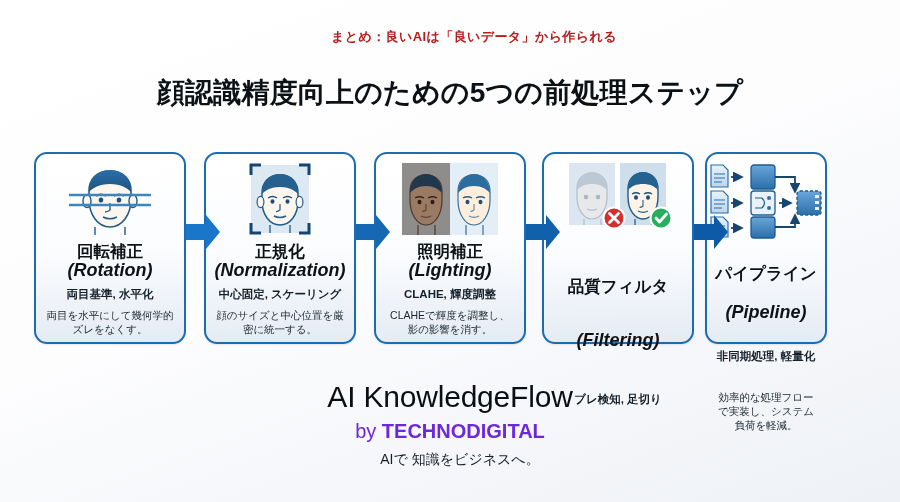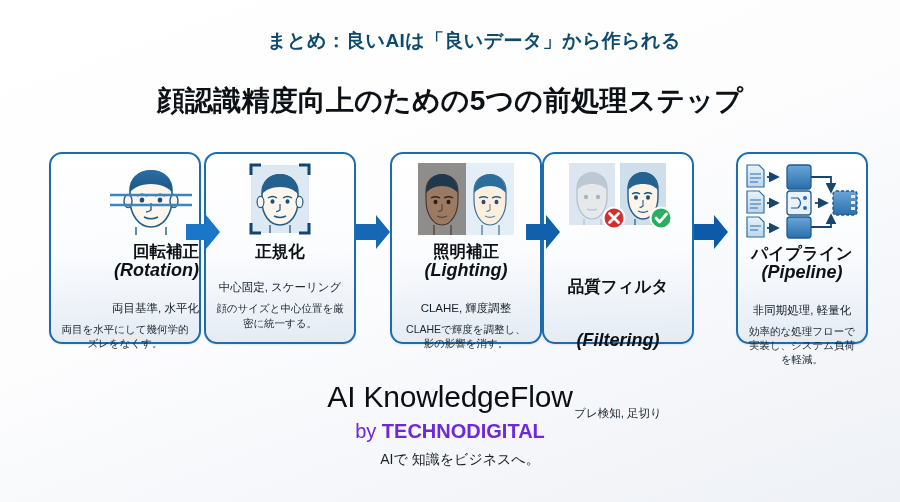--- a/index.html
+++ b/index.html
@@ -12,24 +12,24 @@
     overflow: hidden;
     background: linear-gradient(160deg, #ffffff 0%, #fdfdfe 45%, #eef1f6 100%);
     font-family: "Liberation Sans", "DejaVu Sans", sans-serif;
     color: #13191f;
     position: relative;
   }
 
   
   .subtitle {
     text-align: center;
-    font-size: 19px;
+    font-size: 13px;
     font-weight: bold;
     letter-spacing: 0.4px;
-    color: #0c4a6e;
+    color: #b91c1c;
     margin-top: 28px;
     padding-left: 48px;
   }
   .main-title {
     text-align: center;
     font-size: 28px;
     font-weight: bold;
     letter-spacing: 0.2px;
     color: #0c1116;
     margin-top: 28px;
@@ -51,25 +51,25 @@
     border: 2px solid #1c6cb0;
     border-radius: 13px;
     background: linear-gradient(178deg, #ffffff 0%, #fbfcfe 52%, #e4ebf4 100%);
     box-sizing: border-box;
     display: flex;
     flex-direction: column;
     align-items: center;
     padding-top: 7px;
     box-shadow: 0 1px 2px rgba(20,50,90,0.10);
   }
-  .card.c0 { left: 15px; align-items: flex-end; }
+  .card.c0 { left: 0; }
   .card.c1 { left: 170px; }
-  .card.c2 { left: 356px; }
+  .card.c2 { left: 340px; }
   .card.c3 { left: 508px; gap: 35px; }
-  .card.c4 { left: 702px; width: 132px; }
+  .card.c4 { left: 671px; width: 122px; gap: 20px; }
 
   .thumb {
     width: 96px;
     height: 76px;
     display: flex;
     align-items: center;
     justify-content: center;
     position: relative;
   }
   .card.c2 .thumb { width: 104px; }
@@ -87,23 +87,23 @@
   .title-en {
     font-size: 18px;
     font-weight: bold;
     color: #0d1217;
     line-height: 1.16;
     white-space: nowrap;
     font-style: italic;
   }
   .keywords {
     font-size: 11.5px;
-    font-weight: normal;
+    font-weight: bold;
     color: #15202b;
-    margin-top: 20px;
+    margin-top: 6px;
     white-space: nowrap;
   }
   .desc {
     font-size: 10.5px;
     color: #1b2630;
     line-height: 1.34;
     text-align: center;
     margin-top: 6px;
     padding: 0 9px;
   }
@@ -203,20 +203,21 @@
         <path d="M33 64 L33 72 M53 64 L53 72" stroke="#215c86" stroke-width="1.3" fill="none"></path>
         <g stroke="#14456e" stroke-width="3" fill="none">
           <path d="M14 14 L14 4 L24 4"></path>
             <path d="M62 4 L72 4 L72 14"></path>
           <path d="M72 62 L72 72 L62 72"></path>
             <path d="M24 72 L14 72 L14 62"></path>
         </g>
       </svg>
     </div>
     <div class="title-ja">正規化</div>
+    <div class="title-en">(Normalization)</div>
     <div class="keywords">中心固定, スケーリング</div>
     <div class="desc">顔のサイズと中心位置を厳密に統一する。</div>
   </div>
 
   <div class="card c2">
     <div class="thumb">
       <svg width="104" height="76" viewBox="0 0 104 76">
         <rect x="4" y="2" width="48" height="72" fill="#8f8d8b"></rect>
         <rect x="52" y="2" width="48" height="72" fill="#e4eef6"></rect>
 

